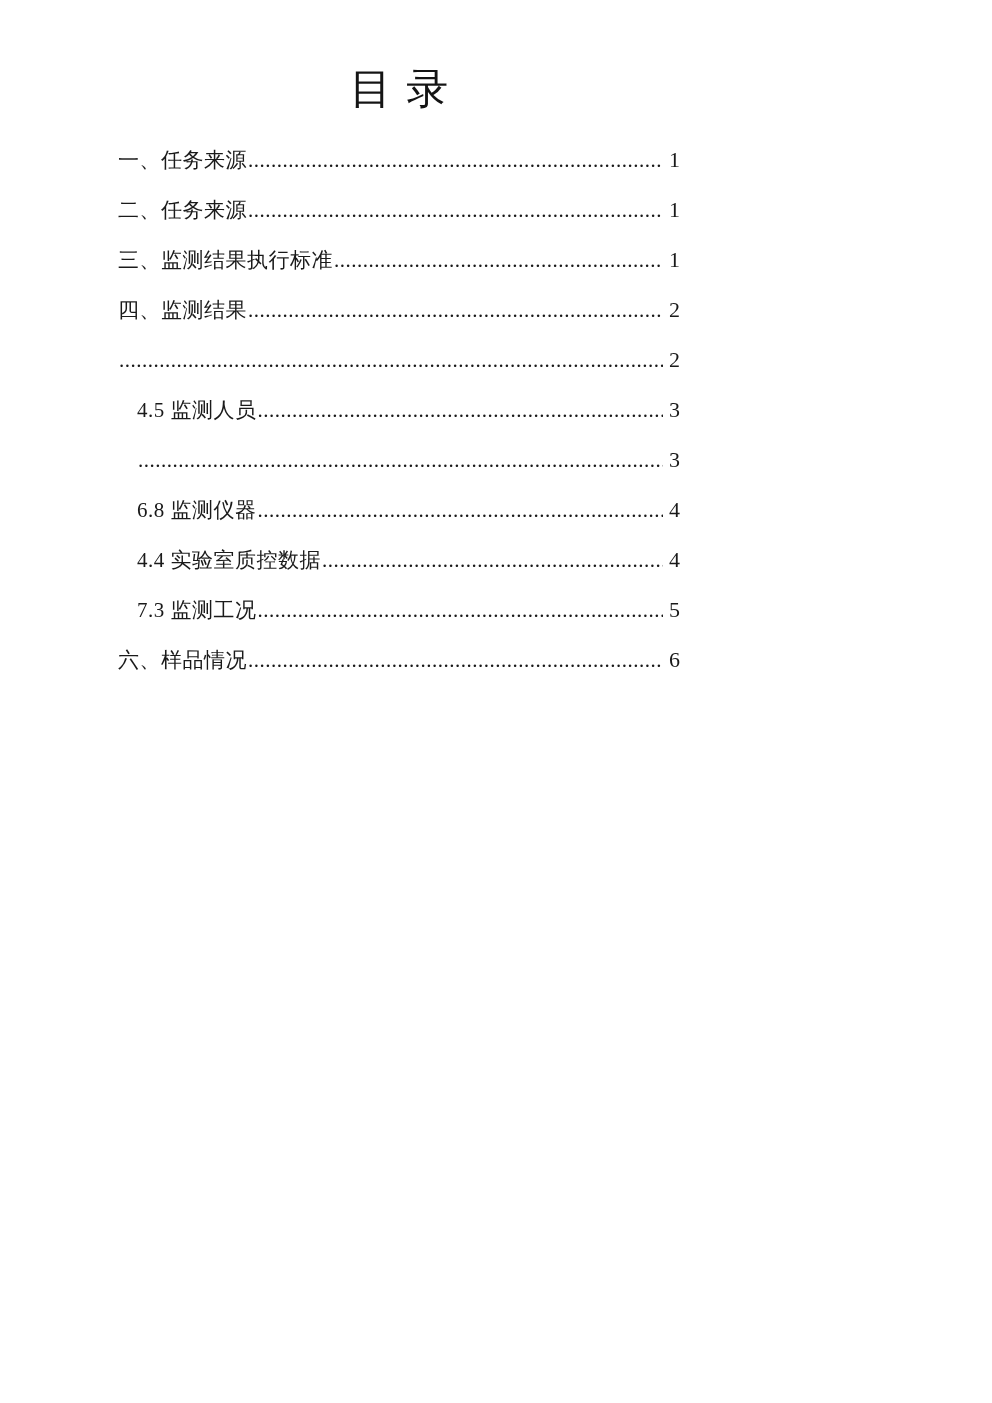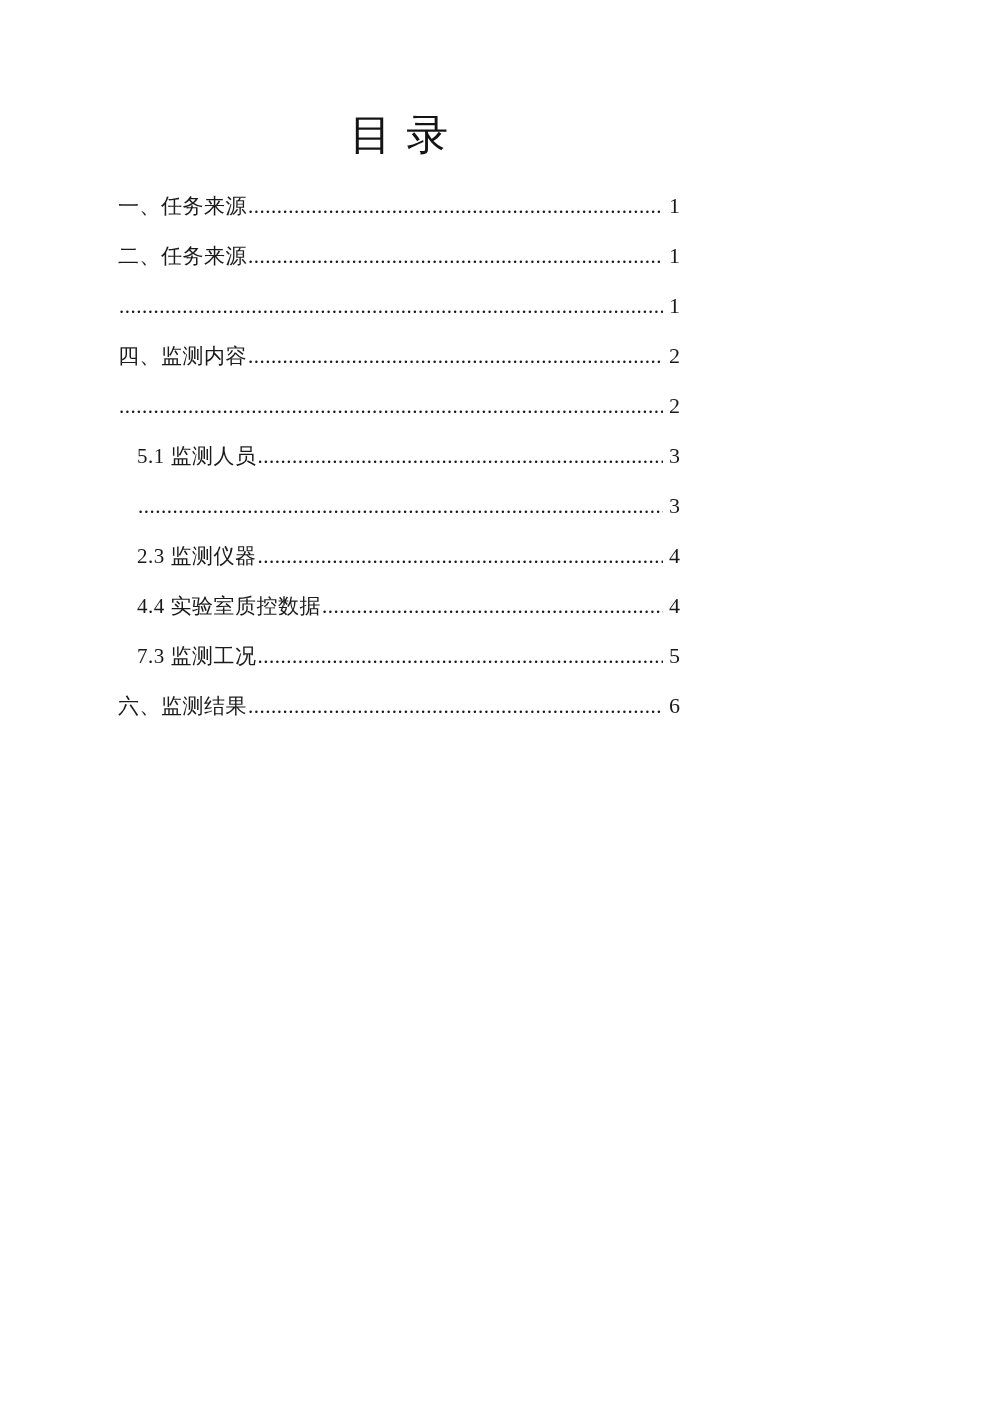--- a/index.html
+++ b/index.html
@@ -12,21 +12,21 @@
   body {
     font-family: "Liberation Serif", "DejaVu Serif", serif;
     color: #111111;
   }
 
   .page {
     position: relative;
     width: 804px;
     height: 1403px;
     background: #ffffff;
-    padding: 106px 124px 0 118px;
+    padding: 60px 124px 0 118px;
     overflow: hidden;
   }
 
   .doc-title {
     text-align: center;
     font-size: 42px;
     font-weight: 500;
     letter-spacing: 0.35em;
     text-indent: 0.35em; 
     line-height: 1.4;
@@ -88,64 +88,65 @@
       <span class="toc-page">1</span>
     </div>
 
     <div class="toc-row">
       <span class="toc-label">二、任务来源</span>
       <span class="leader">............................................................................................................................................................................................................................................................................................................</span>
       <span class="toc-page">1</span>
     </div>
 
     <div class="toc-row">
+      <span class="toc-label">三、监测结果执行标准</span>
       <span class="leader">............................................................................................................................................................................................................................................................................................................</span>
       <span class="toc-page">1</span>
     </div>
 
     <div class="toc-row">
-      <span class="toc-label">四、监测内容</span>
+      <span class="toc-label">四、监测结果</span>
       <span class="leader">............................................................................................................................................................................................................................................................................................................</span>
       <span class="toc-page">2</span>
     </div>
 
     <div class="toc-row">
       <span class="leader">............................................................................................................................................................................................................................................................................................................</span>
       <span class="toc-page">2</span>
     </div>
 
     <div class="toc-row level-2">
-      <span class="toc-label">5.1 监测人员</span>
+      <span class="toc-label">4.5 监测人员</span>
       <span class="leader">............................................................................................................................................................................................................................................................................................................</span>
       <span class="toc-page">3</span>
     </div>
 
     <div class="toc-row level-2">
       <span class="leader">............................................................................................................................................................................................................................................................................................................</span>
       <span class="toc-page">3</span>
     </div>
 
     <div class="toc-row level-2">
-      <span class="toc-label">2.3 监测仪器</span>
+      <span class="toc-label">6.8 监测仪器</span>
       <span class="leader">............................................................................................................................................................................................................................................................................................................</span>
       <span class="toc-page">4</span>
     </div>
 
     <div class="toc-row level-2">
       <span class="toc-label">4.4 实验室质控数据</span>
       <span class="leader">............................................................................................................................................................................................................................................................................................................</span>
       <span class="toc-page">4</span>
     </div>
 
     <div class="toc-row level-2">
       <span class="toc-label">7.3 监测工况</span>
       <span class="leader">............................................................................................................................................................................................................................................................................................................</span>
       <span class="toc-page">5</span>
     </div>
 
     <div class="toc-row">
-      <span class="toc-label">六、监测结果</span>
+      <span class="toc-label">六、样品情况</span>
       <span class="leader">............................................................................................................................................................................................................................................................................................................</span>
       <span class="toc-page">6</span>
     </div>
   </div>
 
 </div>
 
 </body></html>

